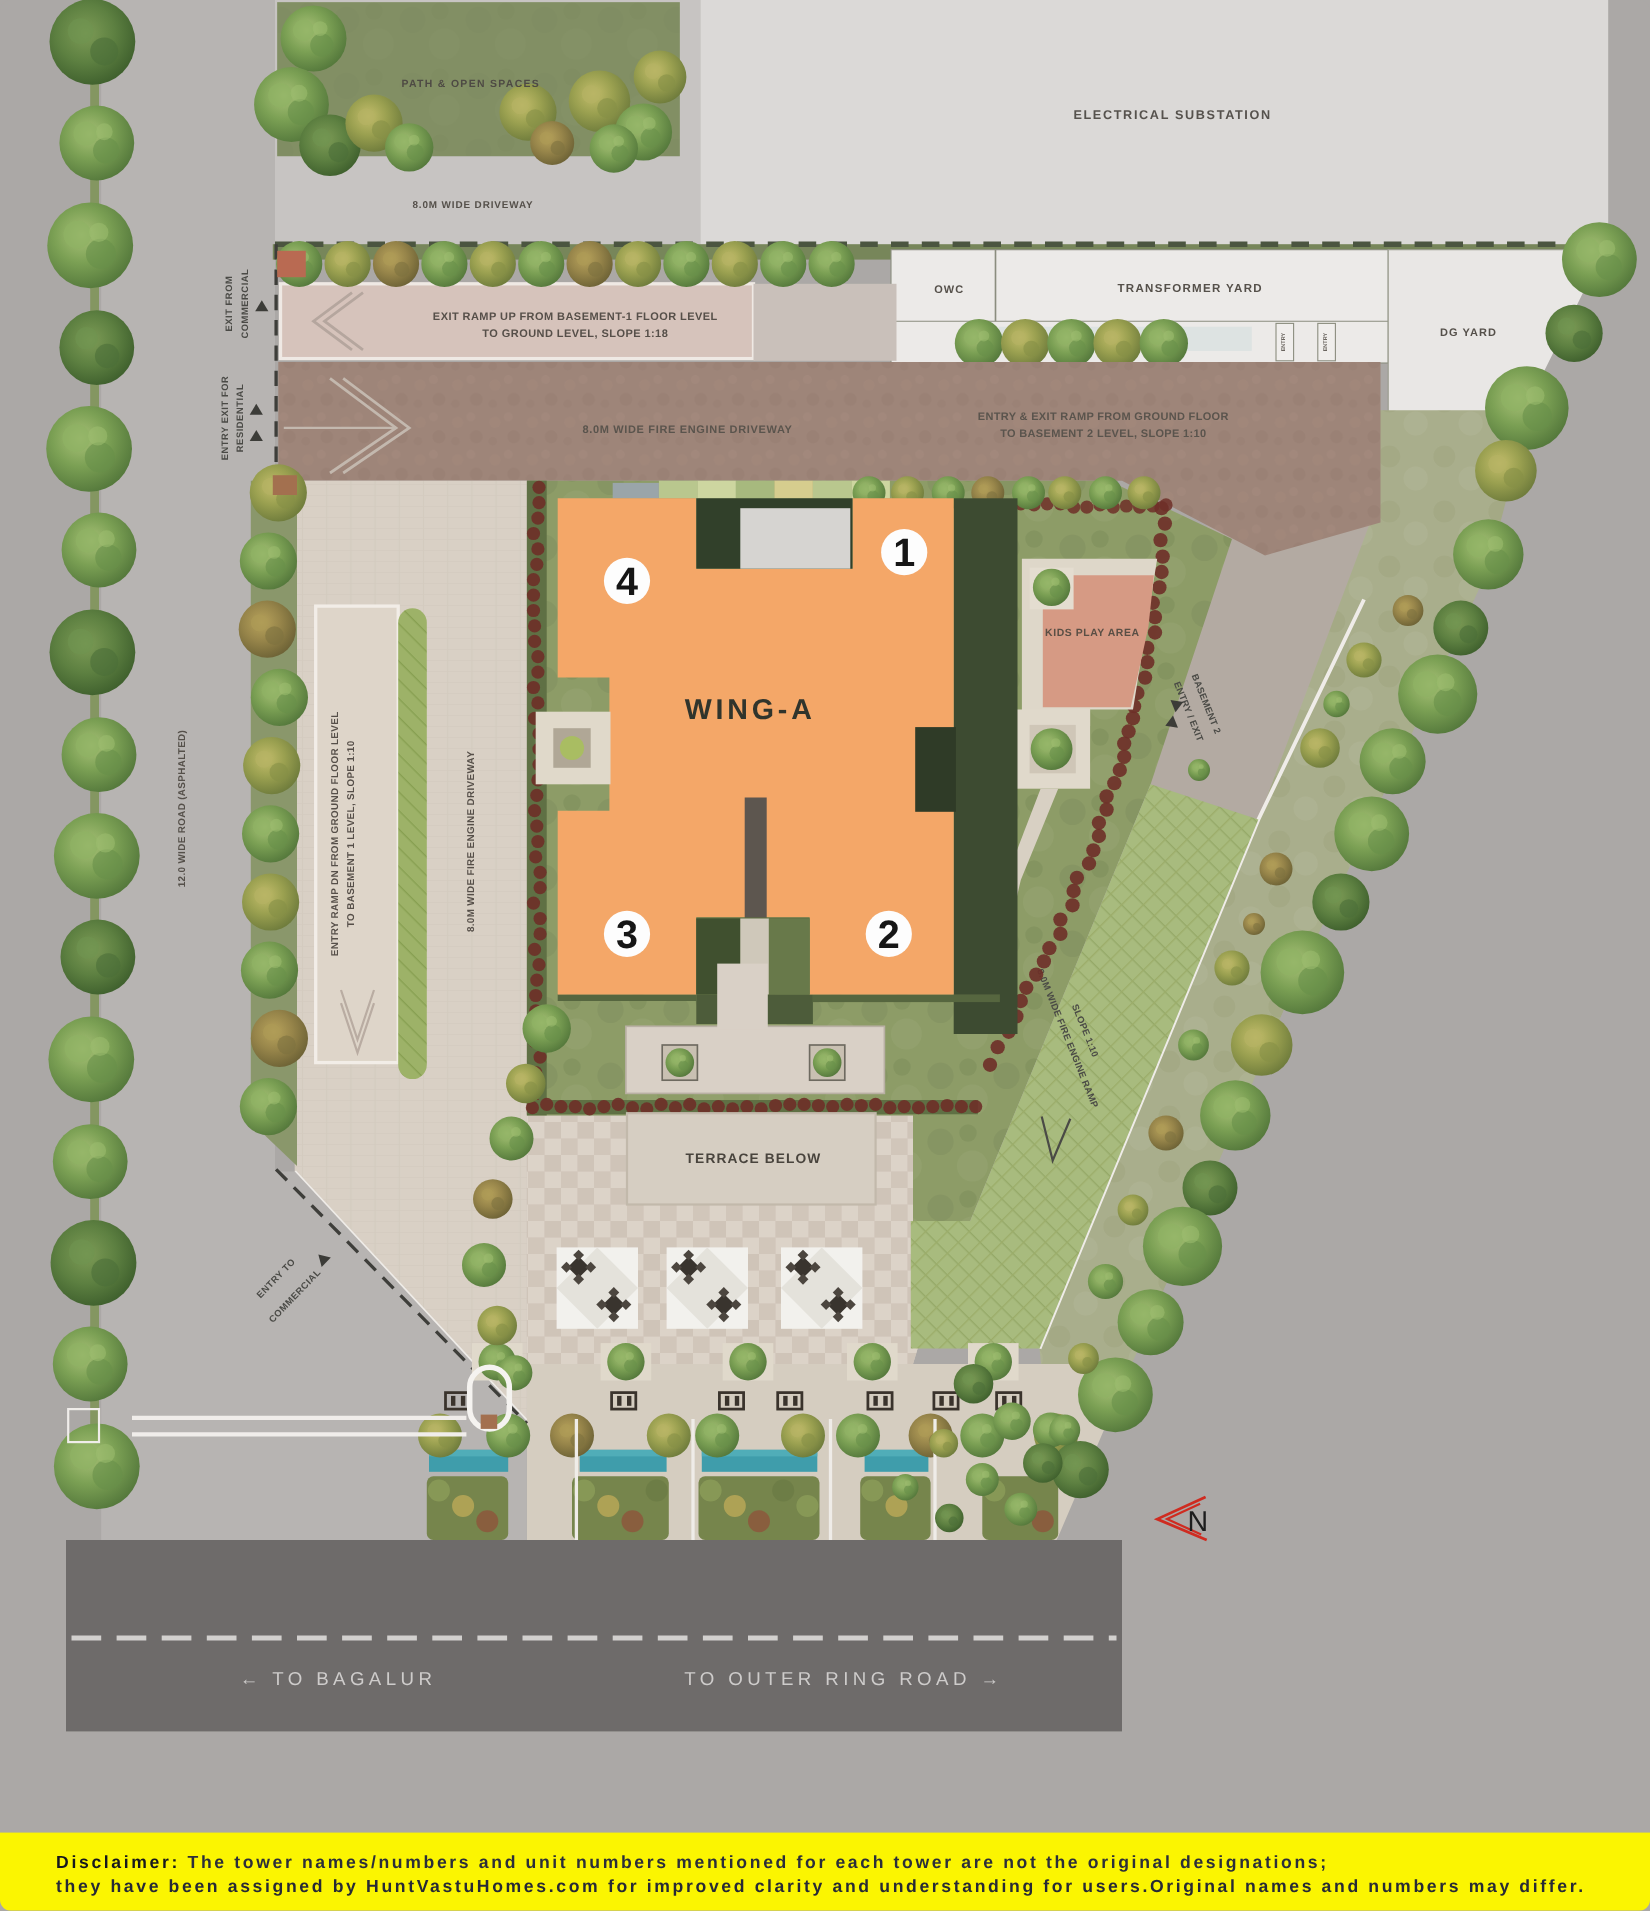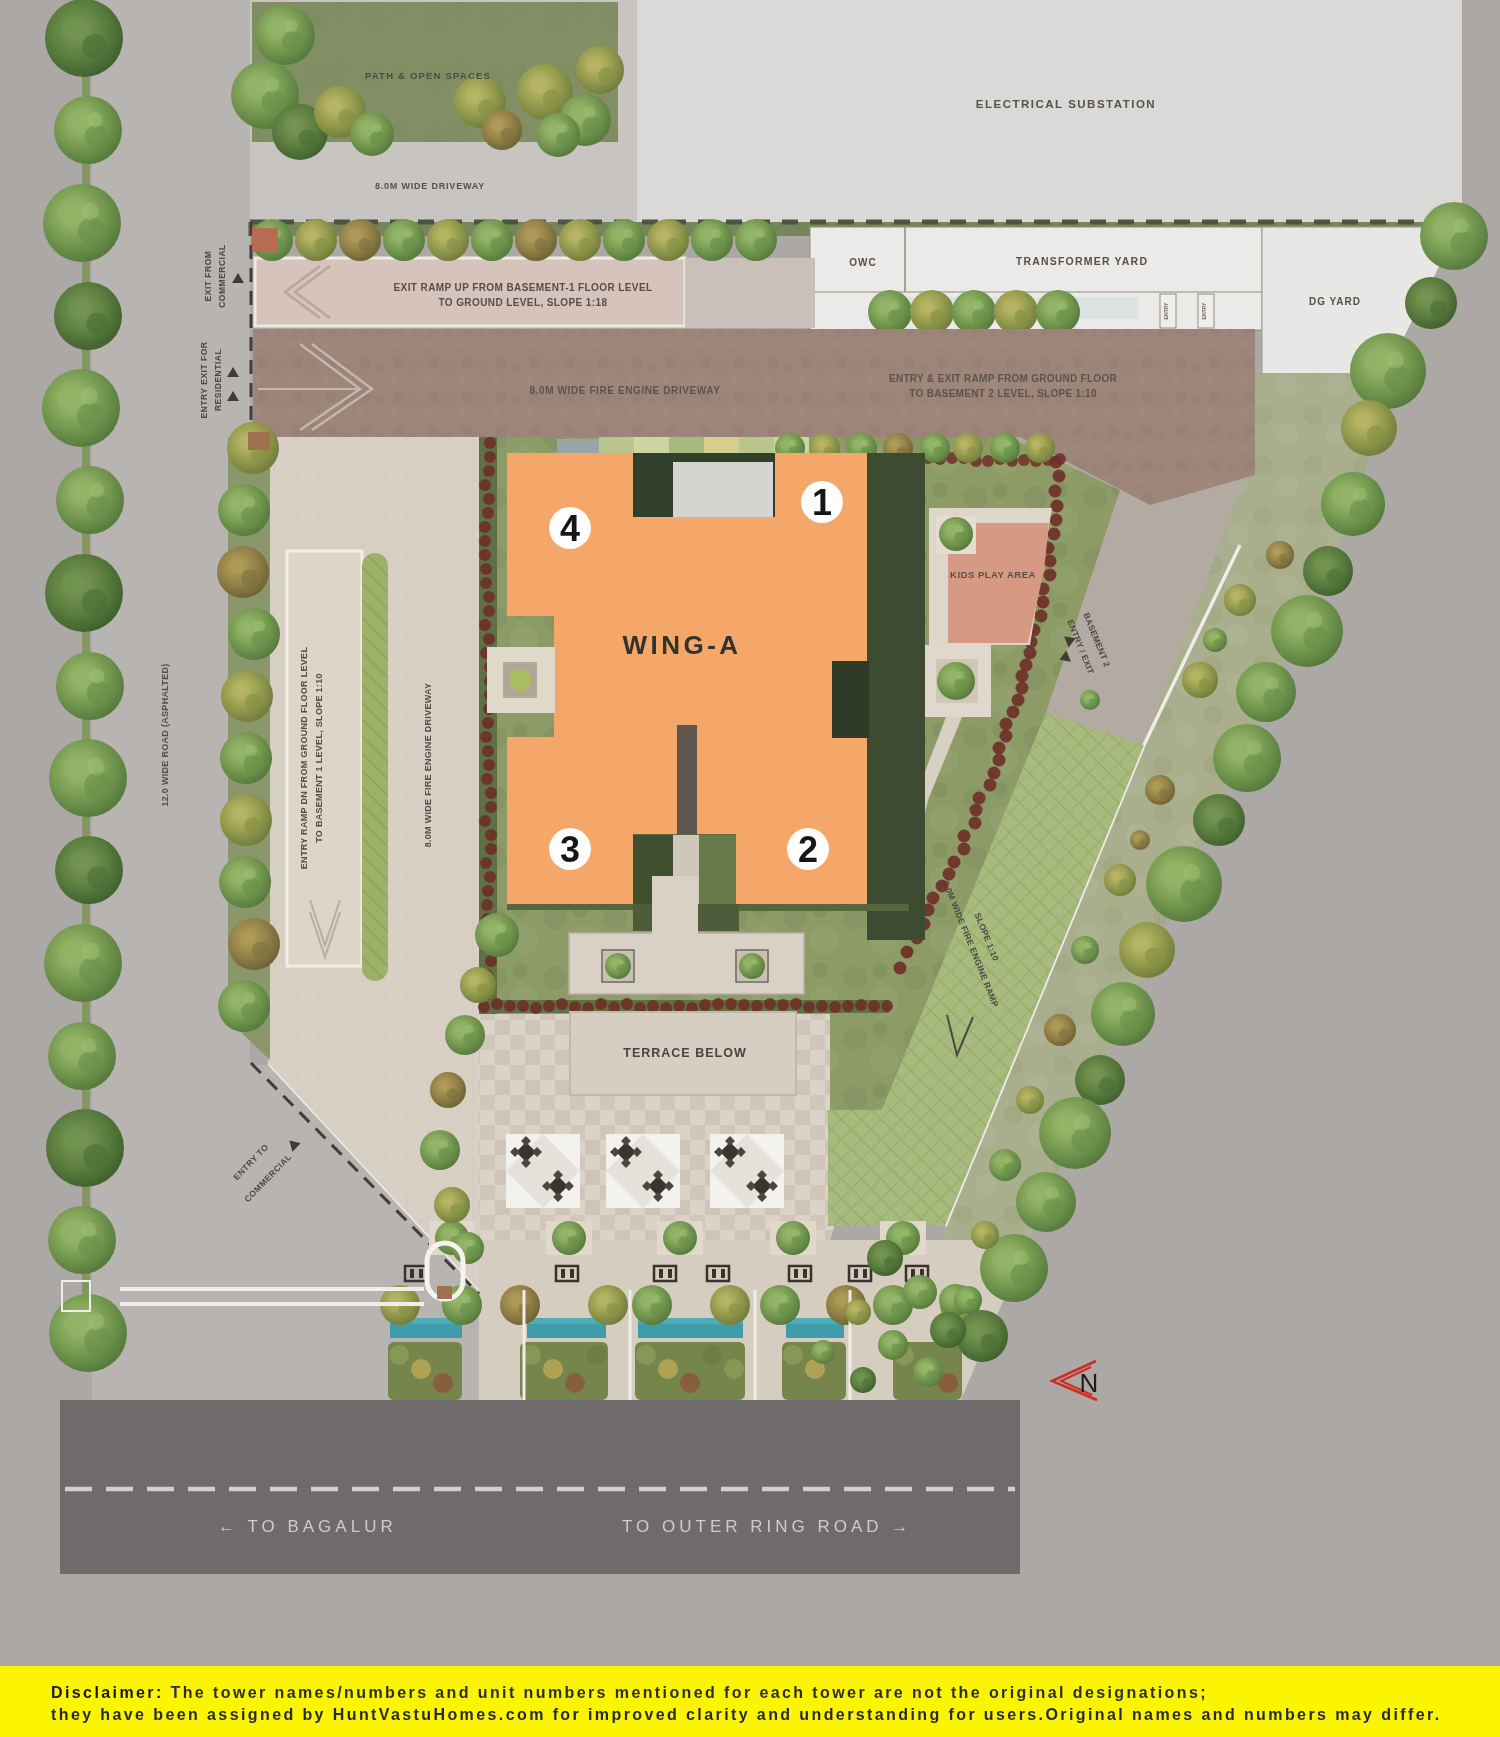--- a/index.html
+++ b/index.html
@@ -1,14 +1,14 @@
 <!DOCTYPE html>
 <html><head><meta charset="utf-8"><style>
 html,body{margin:0;padding:0;background:#aba8a6;}
-#page{position:relative;width:1500px;height:1737px;overflow:hidden;}
+#page{position:relative;width:1500px;height:1737px;overflow:hidden;border-radius:10px;}
 </style></head><body>
 <div id="page"><svg width="1500" height="1737" viewBox="0 0 1500 1737">
 <defs>
 <radialGradient id="g-g" cx="0.4" cy="0.38" r="0.65">
  <stop offset="0" stop-color="#a8c177"></stop>
           <stop offset="0.5" stop-color="#7ba054"></stop>
           <stop offset="1" stop-color="#55793c"></stop>
 </radialGradient>
 <radialGradient id="g-y" cx="0.4" cy="0.38" r="0.65">
  <stop offset="0" stop-color="#c3bd6b"></stop>

